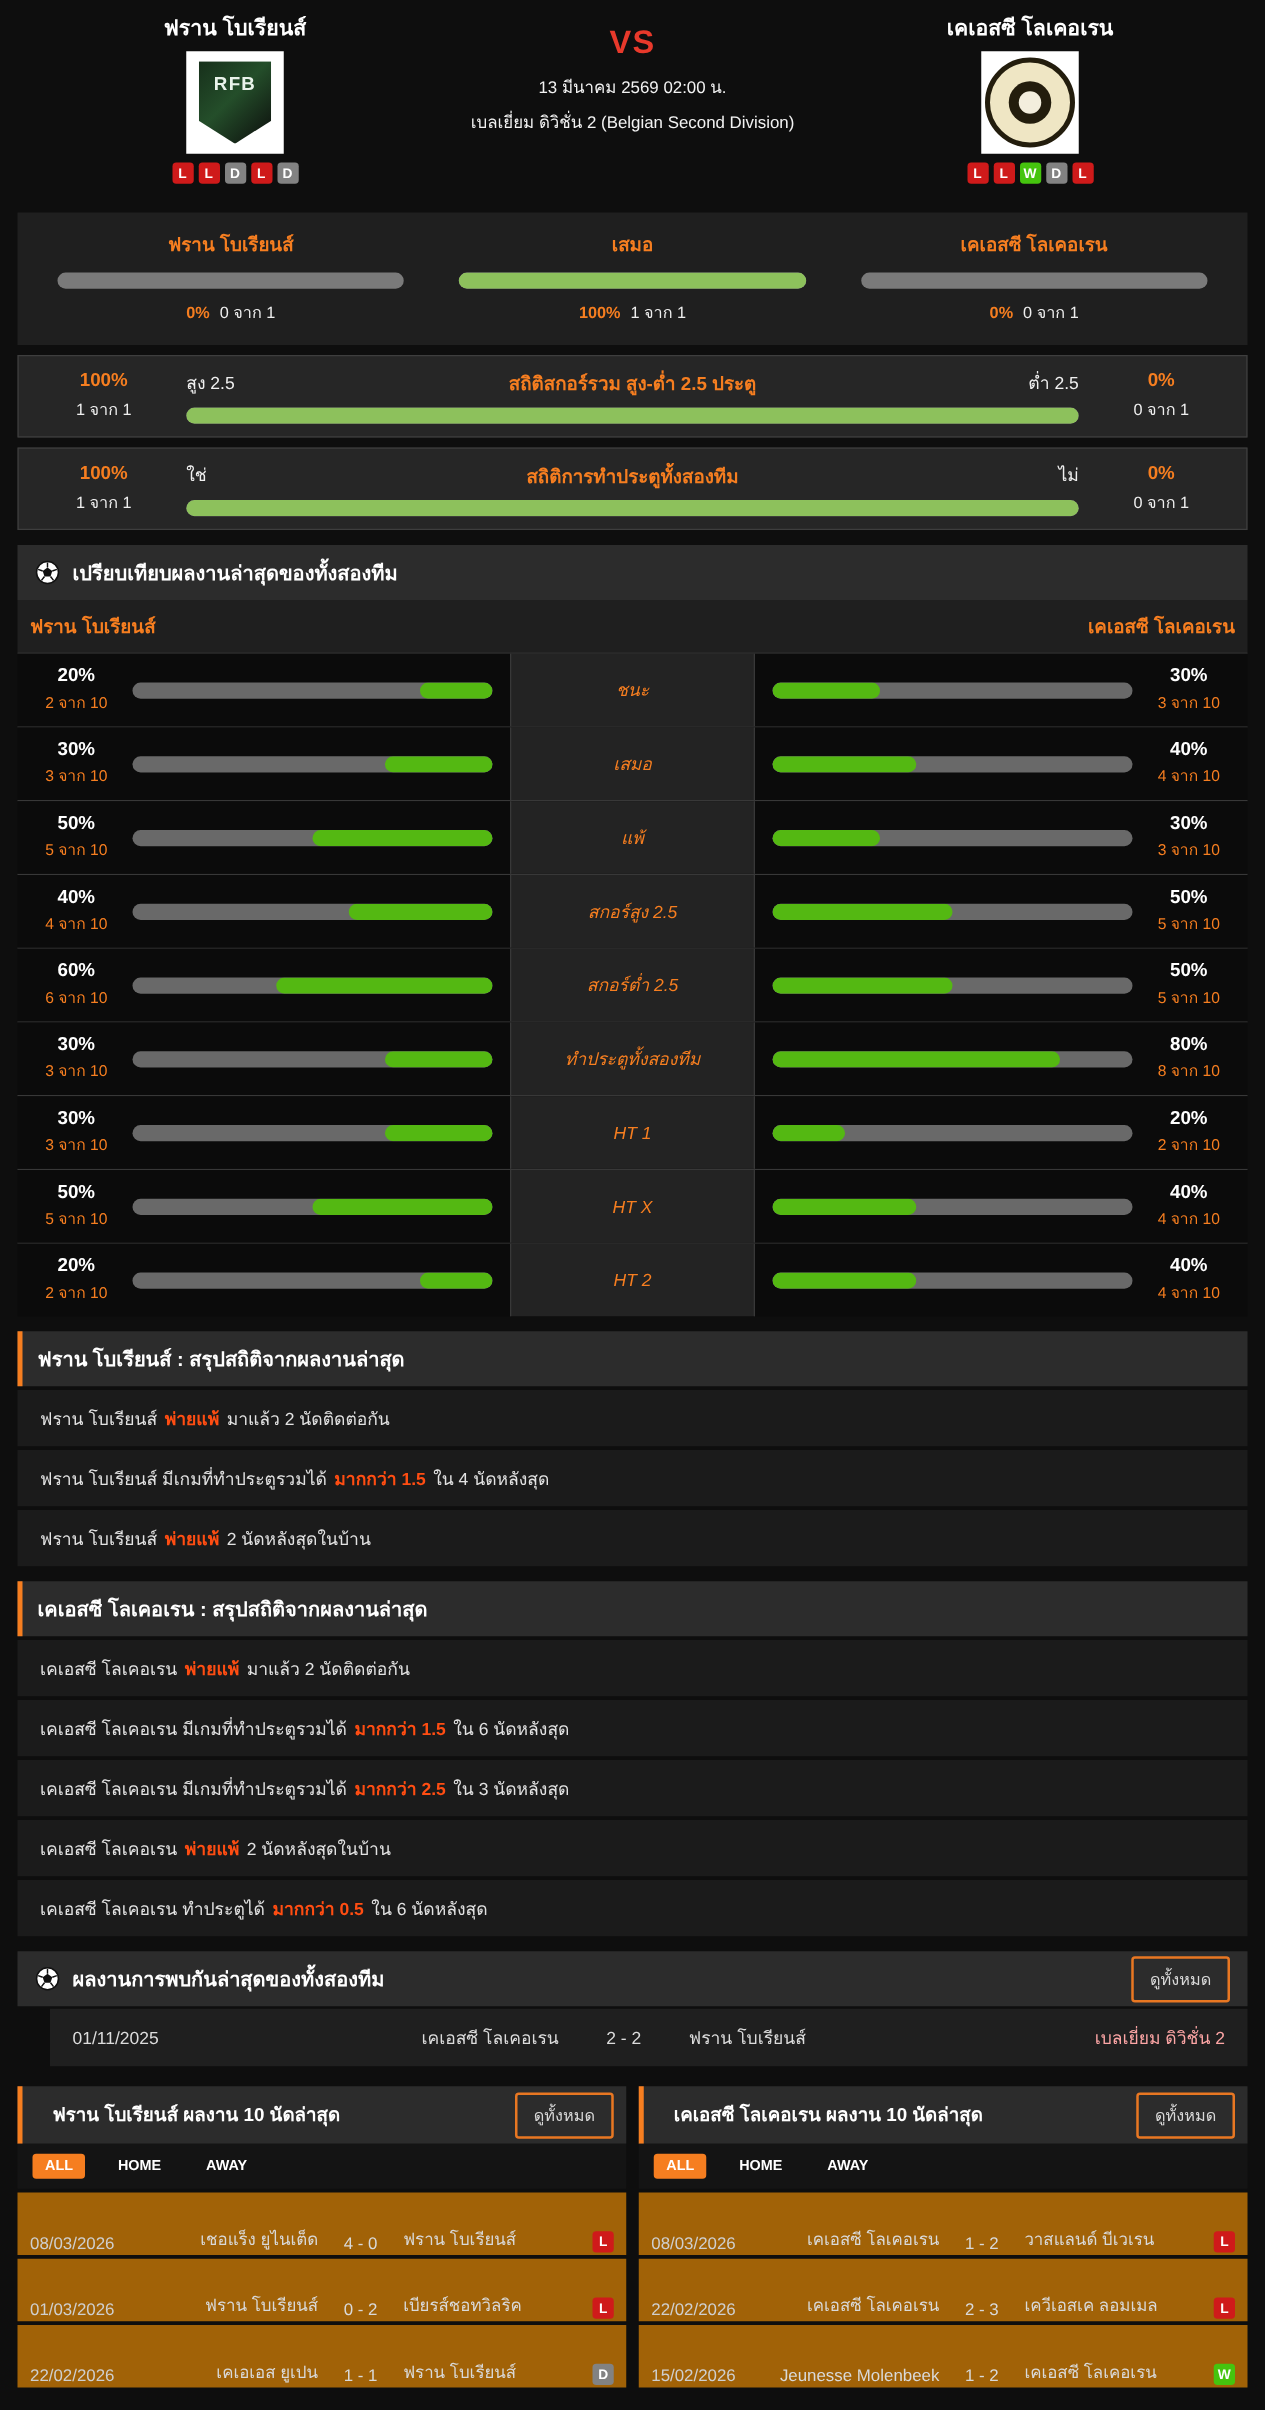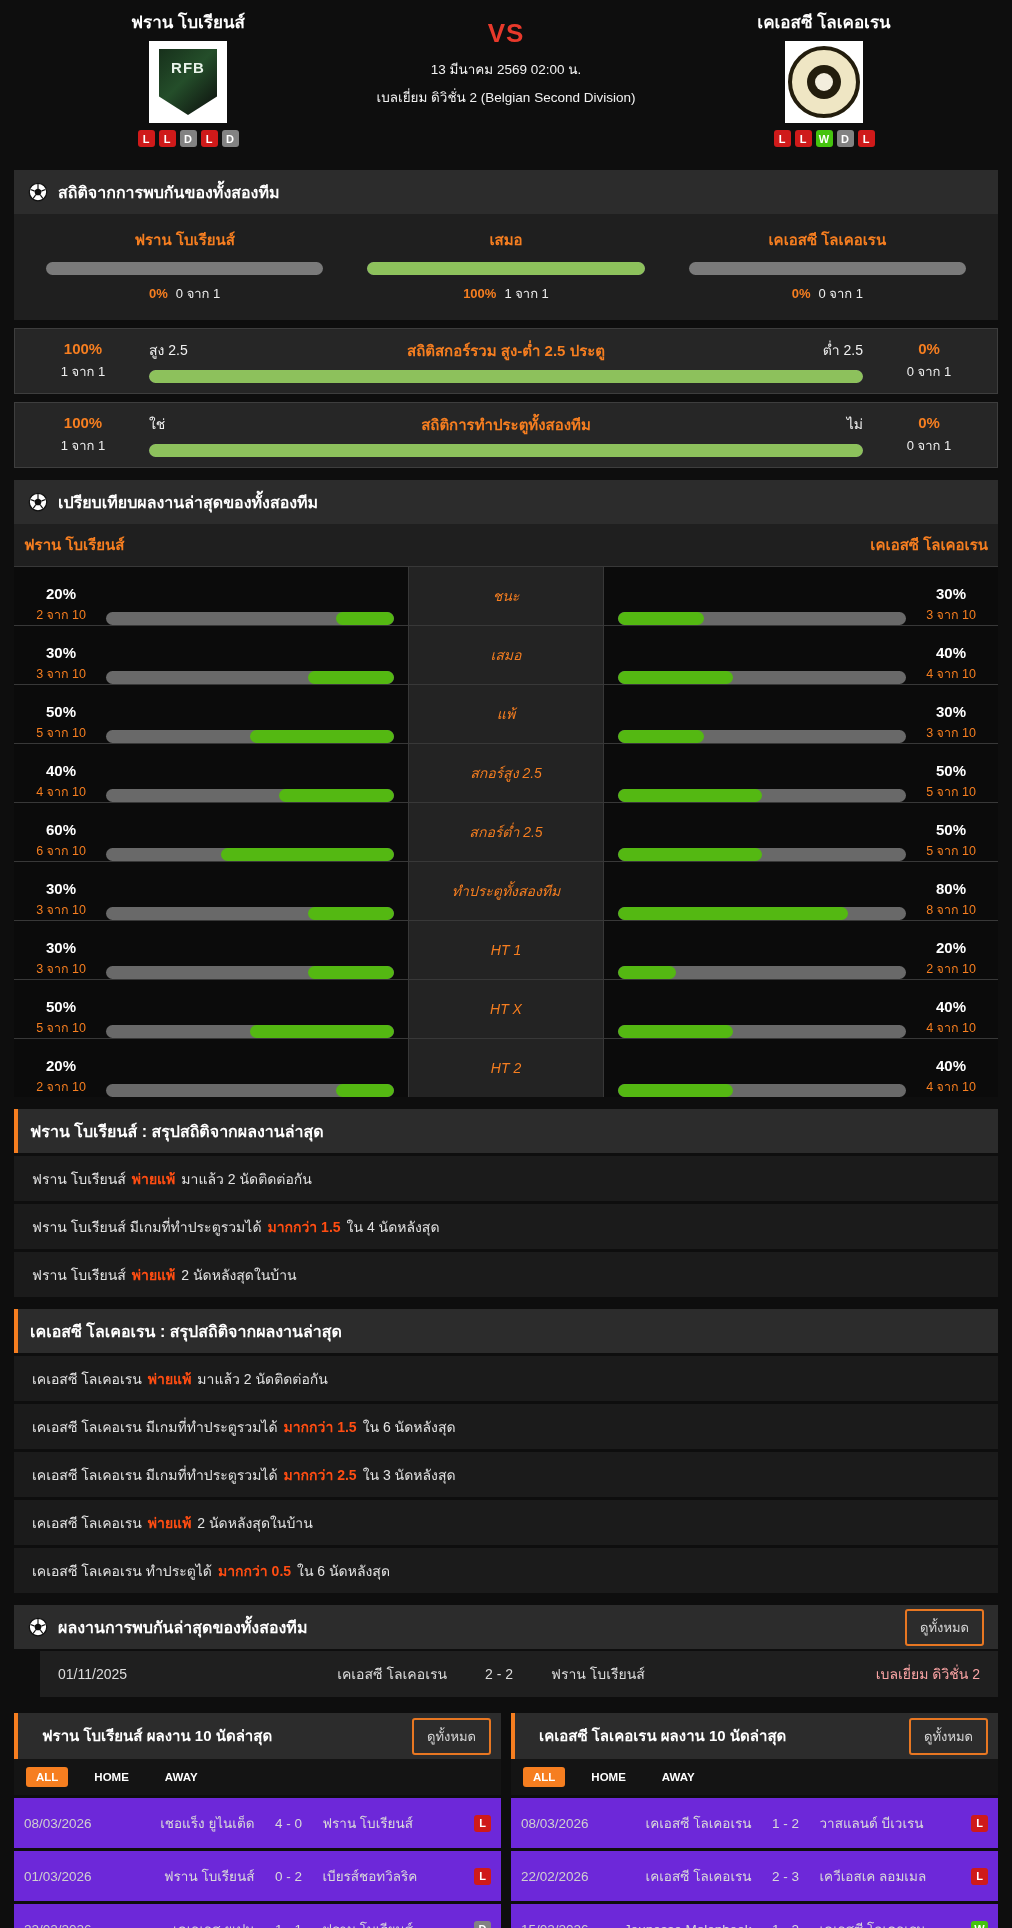--- a/index.html
+++ b/index.html
@@ -56,21 +56,21 @@
   .band .mid-top .side-lbl{width:120px;color:#f0f0f0;font-size:14px;}
   .band .mid-top .side-lbl.r{text-align:right;}
   .band .mid-top .band-ttl{flex:1;text-align:center;color:#f67e20;font-size:15px;font-weight:bold;}
   .band .track{background:#6e6e6e;}
   .band .track .fill{background:#8dc15c;}
 
   
   .cmp-names{background:#1f1f1f;display:flex;justify-content:space-between;align-items:center;height:42px;padding:0 10px;}
   .cmp-names div{color:#f67e20;font-size:15px;font-weight:bold;}
   .cmp-row{display:flex;border-top:1px solid #383838;height:58px;}
-  .cmp-side{flex:1;background:#0b0b0b;display:flex;align-items:flex-end;padding:0 14px;gap:12px;}
+  .cmp-side{flex:1;background:#0b0b0b;display:flex;align-items:center;padding:0 14px;gap:12px;}
   .cmp-stat{width:66px;text-align:center;flex:0 0 auto;}
   .cmp-stat .pct{color:#fff;font-weight:bold;font-size:15px;}
   .cmp-stat .cnt{color:#f67e20;font-size:12.5px;margin-top:3px;}
   .cmp-side .track{flex:1;background:#696969;}
   .cmp-side .track .fill{background:#54b812;}
   .cmp-label{width:188px;flex:0 0 auto;background:#232323;display:flex;align-items:center;justify-content:center;color:#f67e20;font-size:14px;border-left:1px solid #383838;border-right:1px solid #383838;text-align:center;padding:0 3px;font-style:italic;}
 
   
   .sum-row{background:#1b1b1b;margin-top:3px;height:45px;display:flex;align-items:center;padding:0 18px;font-size:14px;color:#e2e2e2;}
   .sum-row .em{color:#ff4d12;font-weight:bold;margin:0 6px;}
@@ -84,21 +84,21 @@
   .res-row .rleague{width:190px;text-align:right;color:#fca5a5;}
 
   
   .tables{display:flex;gap:10px;margin:16px 14px 0 14px;}
   .tbl{flex:1;min-width:0;}
   .tbl .sec-bar{height:46px;padding-right:10px;padding-left:24px;}
   .tbl .sec-bar .ttl{font-size:15px;}
   .tabs{background:#141414;display:flex;align-items:center;gap:16px;height:36px;padding:0 12px;}
   .tab{font-size:11.5px;font-weight:bold;color:#fff;cursor:pointer;padding:4px 10px;border-radius:3px;}
   .tab.active{background:#f67e20;}
-  .t-row{background:#6d28d9;margin-top:3px;min-height:46px;display:flex;align-items:center;padding:2px 10px;font-size:13.5px;color:#d9d9d9;}
+  .t-row{background:#a16207;margin-top:3px;min-height:46px;display:flex;align-items:flex-end;padding:2px 10px;font-size:13.5px;color:#d9d9d9;}
   .t-date{width:96px;flex:0 0 auto;color:#cfcfcf;}
   .t-home{flex:1.15;text-align:right;padding-right:8px;min-width:0;}
   .t-score{width:52px;flex:0 0 auto;text-align:center;}
   .t-away{flex:1.15;text-align:left;padding-left:8px;min-width:0;}
   .t-bcell{width:34px;flex:0 0 auto;display:flex;justify-content:flex-end;}
 </style>
 </head>
 <body>
 
 <div class="page">
@@ -139,30 +139,20 @@
         <span class="fbadge" data-res="L">L</span>
         <span class="fbadge" data-res="L">L</span>
         <span class="fbadge" data-res="W">W</span>
         <span class="fbadge" data-res="D">D</span>
         <span class="fbadge" data-res="L">L</span>
       </div>
     </div>
   </div>
 
   <div class="sec">
-    <div class="sec-bar">
-      <span class="ball">
-        <svg width="20" height="20" viewBox="0 0 24 24">
-            <circle cx="12" cy="12" r="10.5" fill="#fff" stroke="#111" stroke-width="1.5"></circle>
-            <polygon points="12,7.2 16.6,10.6 14.9,15.8 9.1,15.8 7.4,10.6" fill="#111"></polygon>
-            <path d="M12 7.2 12 2.5 M16.6 10.6 21 9 M14.9 15.8 17.8 19.6 M9.1 15.8 6.2 19.6 M7.4 10.6 3 9" stroke="#111" stroke-width="1.4" fill="none"></path>
-          </svg>
-      </span>
-      <span class="ttl">สถิติจากการพบกันของทั้งสองทีม</span>
-    </div>
 
     <div class="h2h-cols">
       <div class="h2h-col">
         <div class="lbl">ฟราน โบเรียนส์</div>
         <div class="track">
             <i class="fill left" style="width: 0%;"></i>
           </div>
         <div class="nums"><b>0%</b><span>0 จาก 1</span></div>
       </div>
       <div class="h2h-col">

